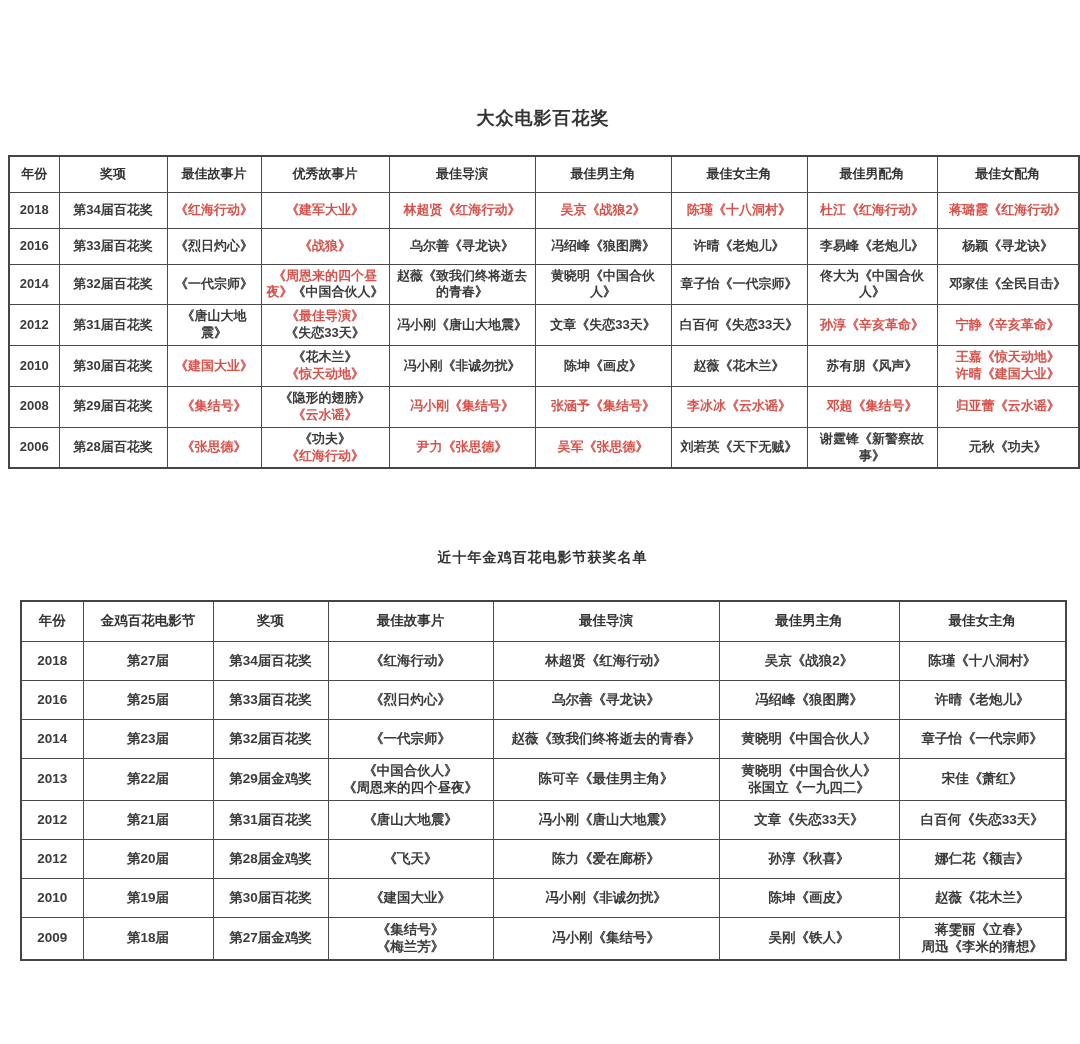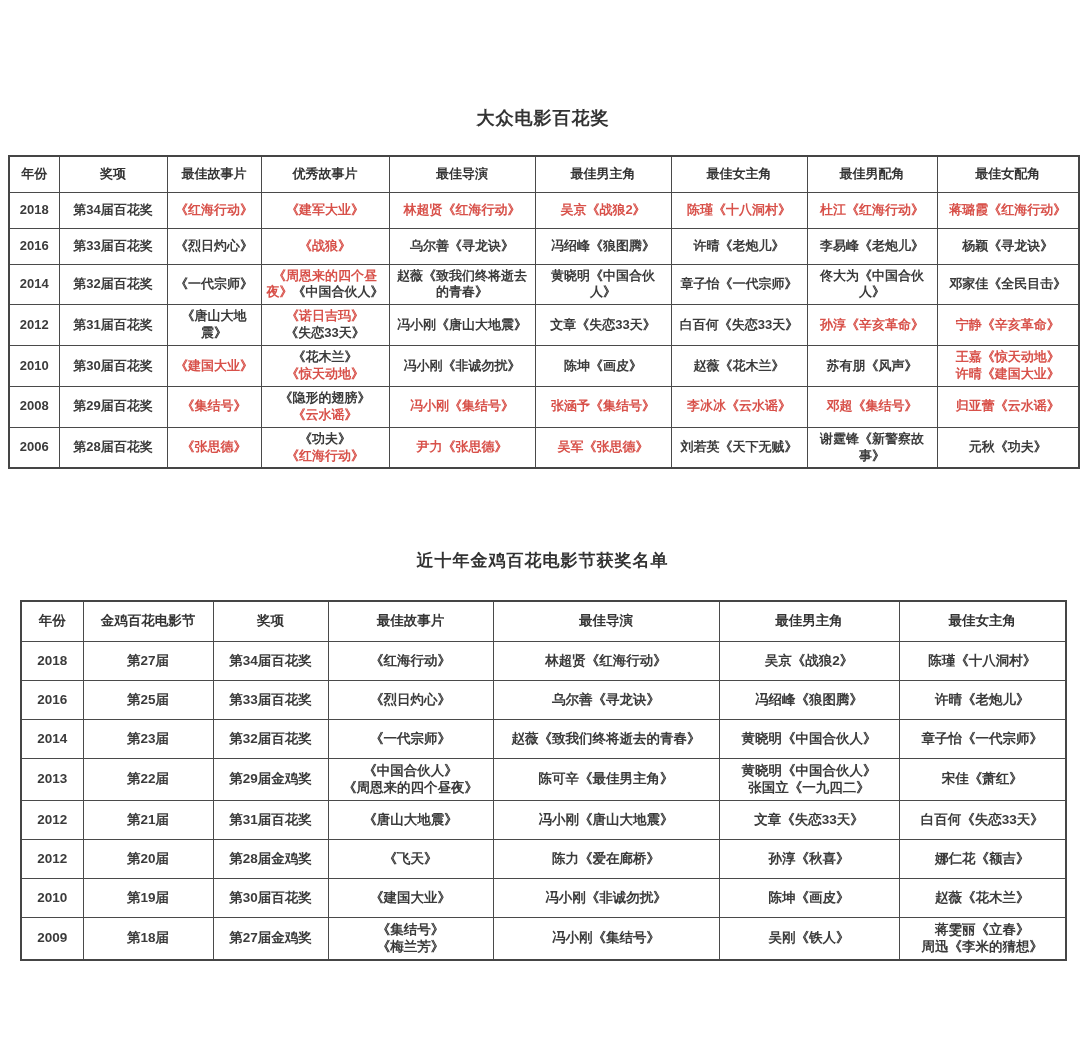--- a/index.html
+++ b/index.html
@@ -12,21 +12,21 @@
     overflow:hidden;
   }
   .tbl-title{
     position:absolute;
     text-align:center;
     font-weight:700;
     color:#333;
     letter-spacing:1px;
   }
   #title1{left:8px;width:1070px;top:94px;font-size:18px;margin-top:12px;}
-  #title2{left:20px;width:1045px;top:549px;font-size:17px;}
+  #title2{left:20px;width:1045px;top:549px;font-size:14px;}
   table{
     border-collapse:collapse;
     table-layout:fixed;
     position:absolute;
     background:#fff;
   }
   #table1{left:8px;top:155px;width:1070px;font-size:13px;}
   #table2{left:20px;top:600px;width:1045px;font-size:13.5px;}
   th,td{
     border:1.5px solid #4a4a4a;
@@ -108,21 +108,21 @@
         <td><span>赵薇《致我们终将逝去的青春》</span></td>
         <td><span>黄晓明《中国合伙人》</span></td>
         <td><span>章子怡《一代宗师》</span></td>
         <td><span>佟大为《中国合伙人》</span></td>
         <td><span>邓家佳《全民目击》</span></td>
       </tr>
       <tr>
         <td><span>2012</span></td>
         <td><span>第31届百花奖</span></td>
         <td><span>《唐山大地震》</span></td>
-        <td><span class="red">《诺日吉玛》</span><br><span>《失恋33天》</span></td>
+        <td><span class="red">《最佳导演》</span><br><span>《失恋33天》</span></td>
         <td><span>冯小刚《唐山大地震》</span></td>
         <td><span>文章《失恋33天》</span></td>
         <td><span>白百何《失恋33天》</span></td>
         <td><span class="red">孙淳《辛亥革命》</span></td>
         <td><span class="red">宁静《辛亥革命》</span></td>
       </tr>
       <tr>
         <td><span>2010</span></td>
         <td><span>第30届百花奖</span></td>
         <td><span class="red">《建国大业》</span></td>

